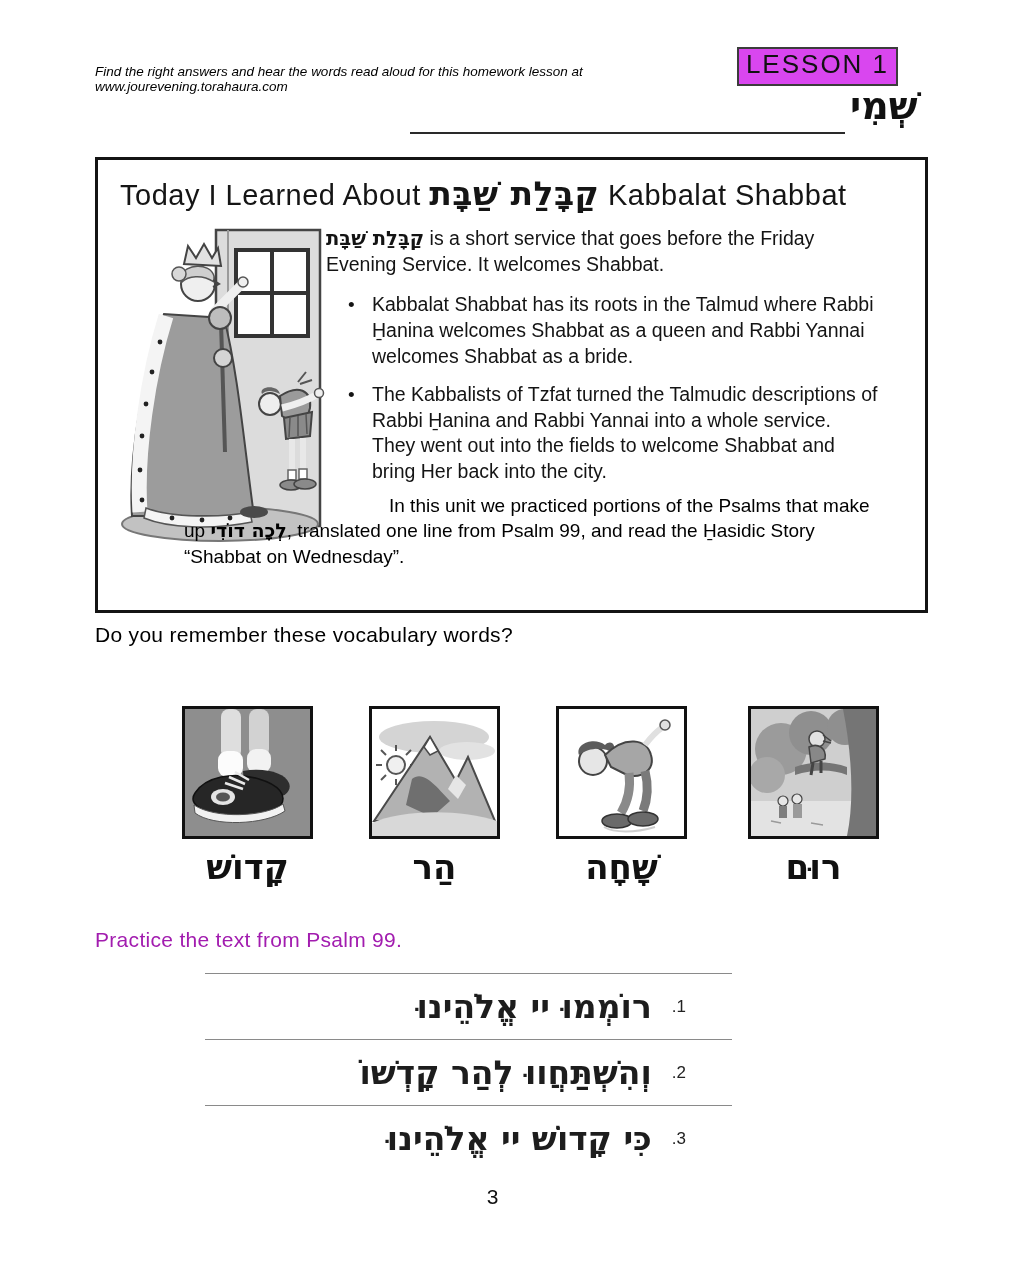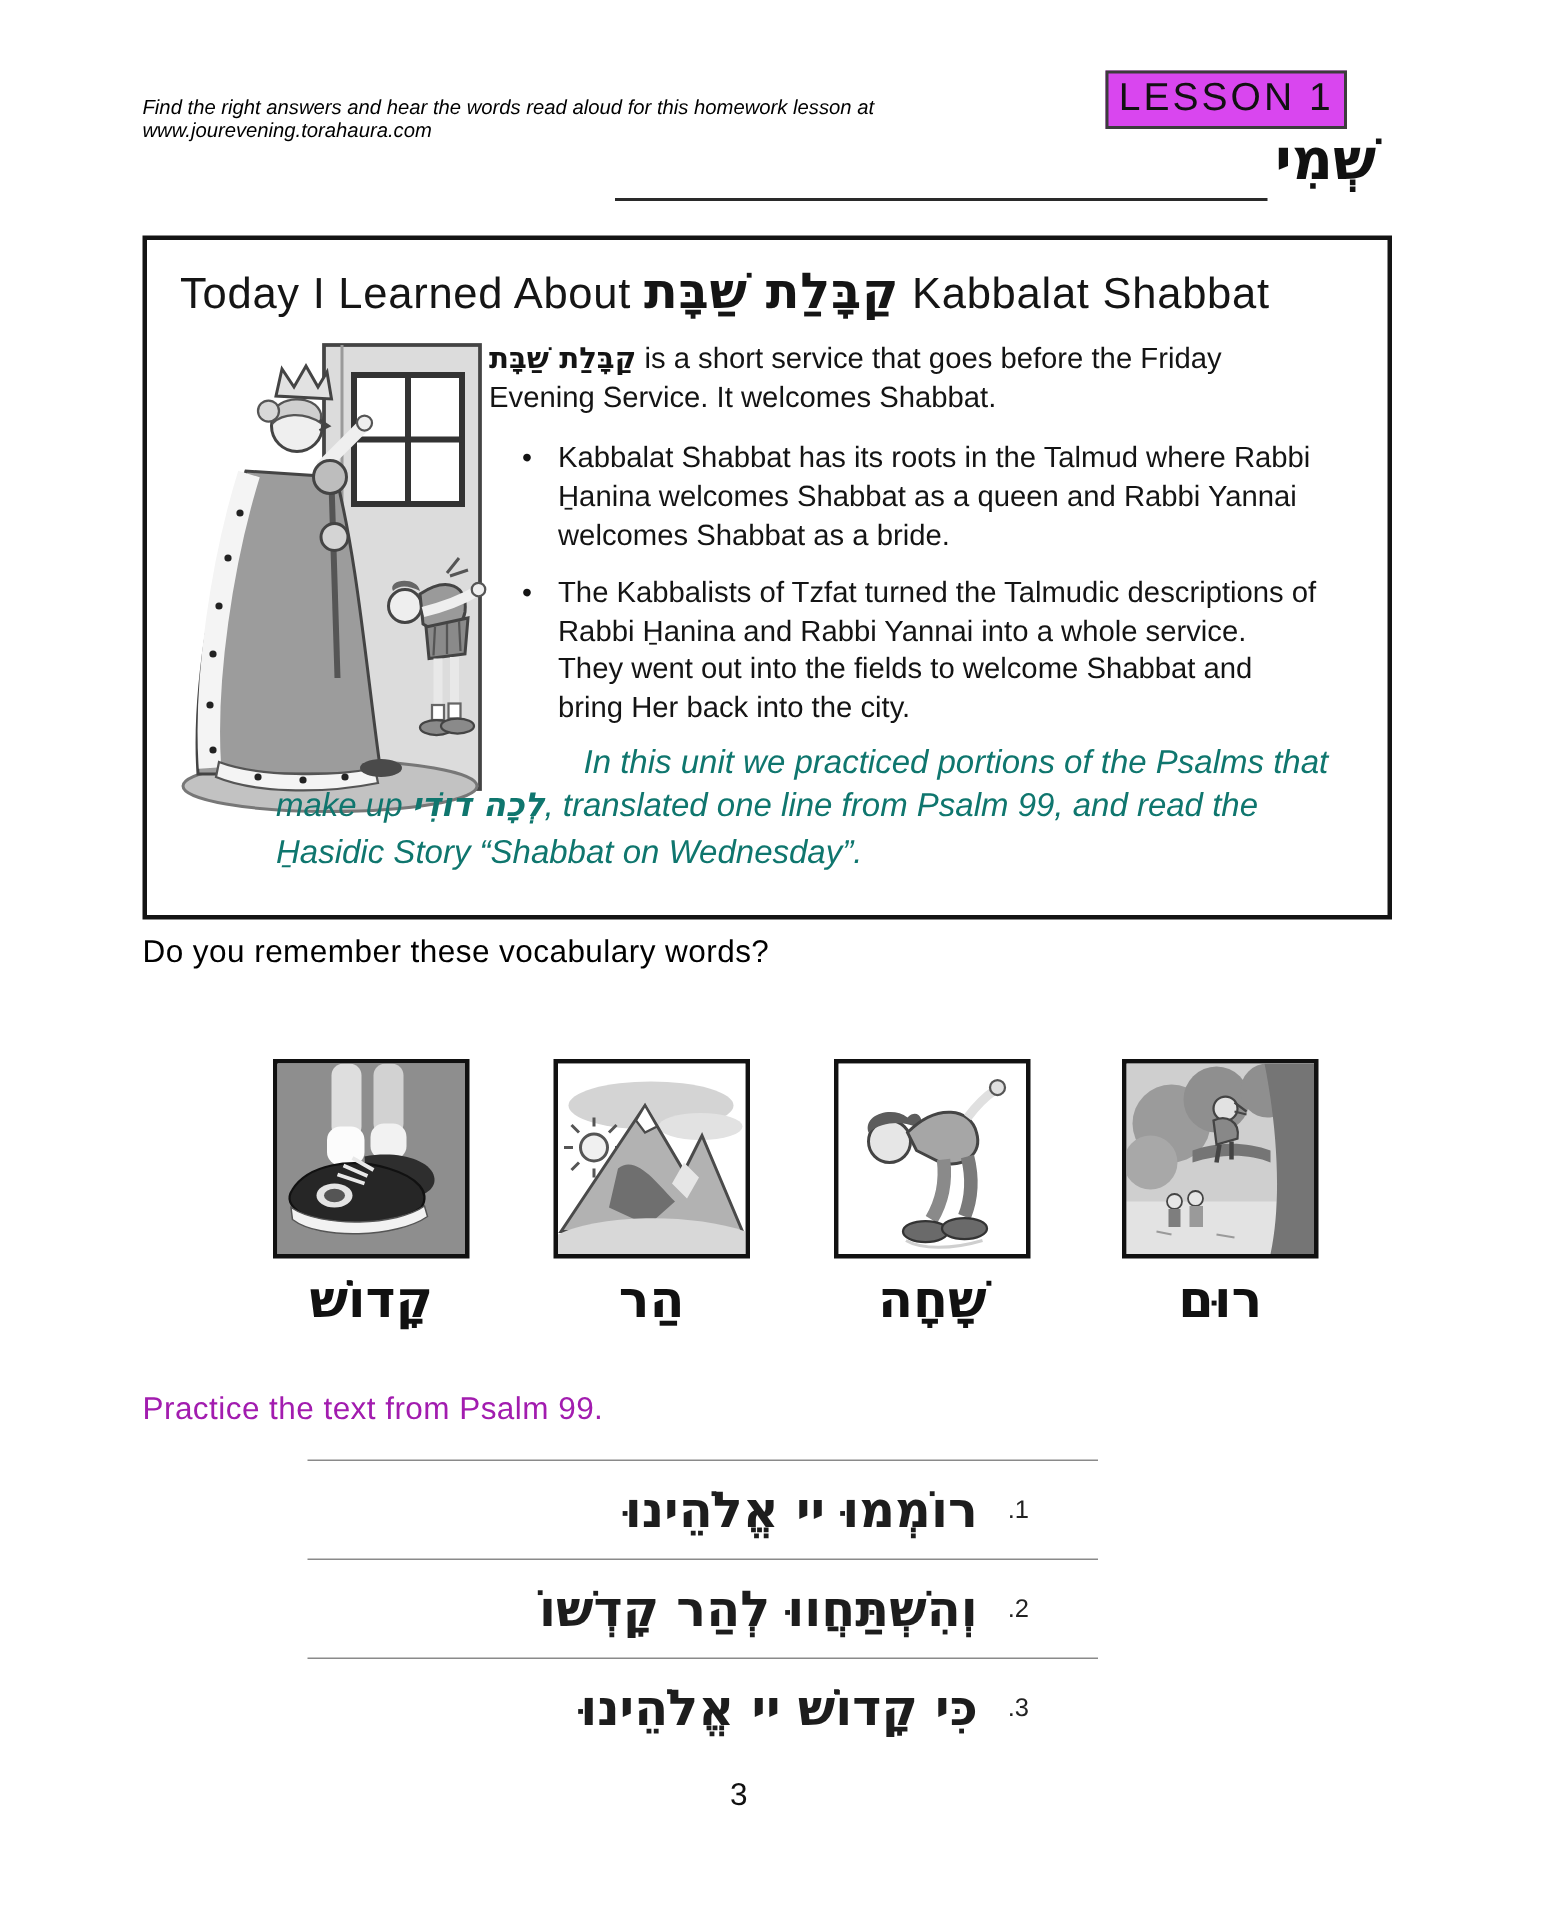--- a/index.html
+++ b/index.html
@@ -22,22 +22,22 @@
     border:3.5px solid #141414;background:#fff;padding-left:38px;}
   .box-title{position:absolute;left:22px;top:14px;width:740px;font-size:29px;color:#151515;
     letter-spacing:.5px;}
   .box-title .title-heb{font-size:33px;}
   .illustration{position:absolute;left:4px;top:62px;width:232px;height:326px;}
   .box-text{position:absolute;left:228px;top:66px;width:552px;font-size:19.5px;line-height:1.33;color:#141414;}
   .box-text p{margin:0 0 14px 0;}
   .bullet{display:flex;margin:0 0 12px 22px;}
   .bullet .dot{width:24px;flex:0 0 24px;font-size:19px;}
   .bullet p{margin:0;flex:1;}
-  .closing{position:absolute;left:86px;top:333px;width:706px;font-size:22px;line-height:1.33;
-    text-indent:205px;margin:0;color:#0f766e;font-style:italic;}
+  .closing{position:absolute;left:86px;top:333px;width:706px;font-size:19px;line-height:1.33;
+    text-indent:205px;margin:0;color:#000000;}
 
   .vocab-prompt{position:absolute;left:95px;top:623px;font-size:21px;letter-spacing:.3px;color:#000000;}
   .practice-prompt{position:absolute;left:95px;top:928px;font-size:21px;letter-spacing:.3px;color:#a21caf;}
 
   .vocab-card{position:absolute;top:706px;width:131px;padding-left:36px;}
   .vocab-img{width:125px;height:127px;border:3px solid #111;background:#fff;overflow:hidden;}
   .vocab-label{margin-top:6px;text-align:center;font-size:34px;line-height:1.3;color:#111;}
   .vc1{left:146px;} .vc2{left:333px;} .vc3{left:520px;} .vc4{left:712px;}
 
   .practice{position:absolute;left:205px;top:973px;width:527px;}

